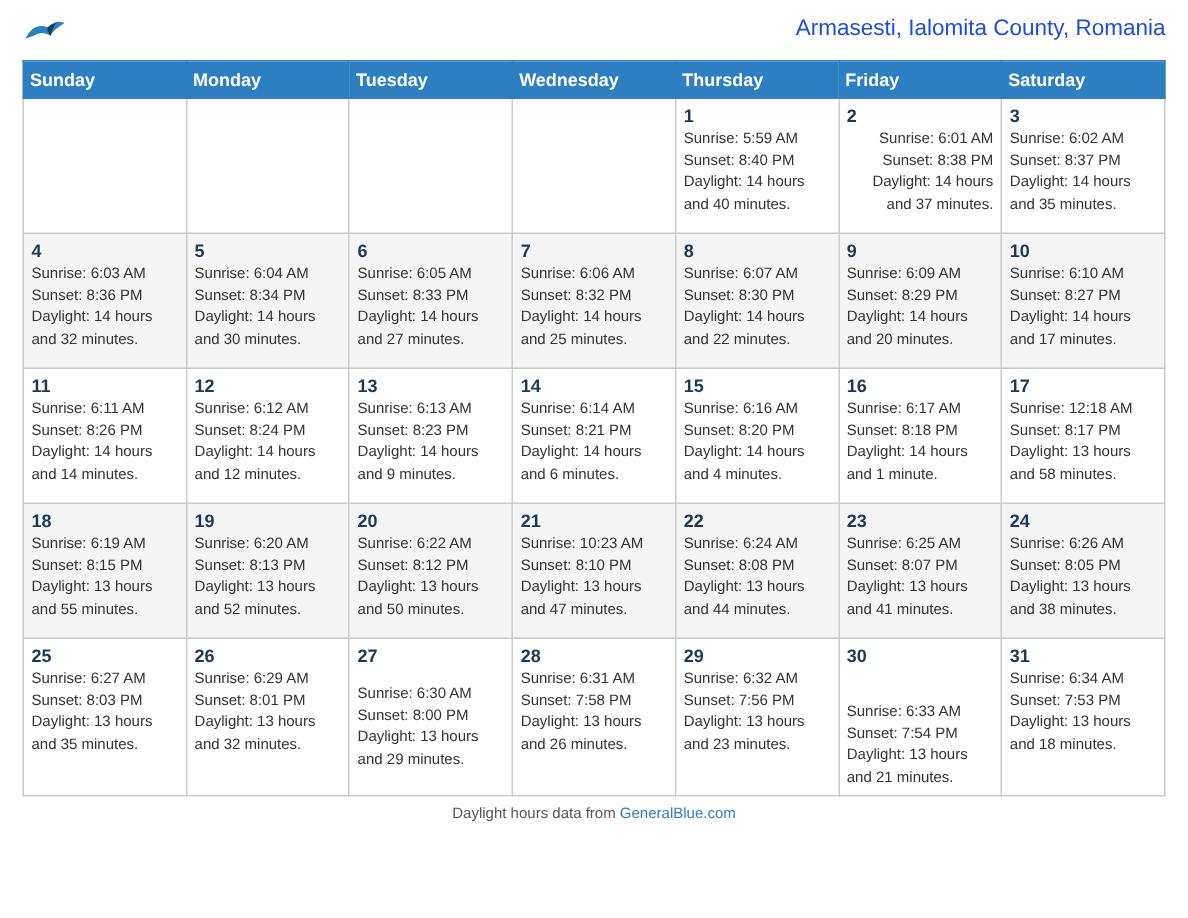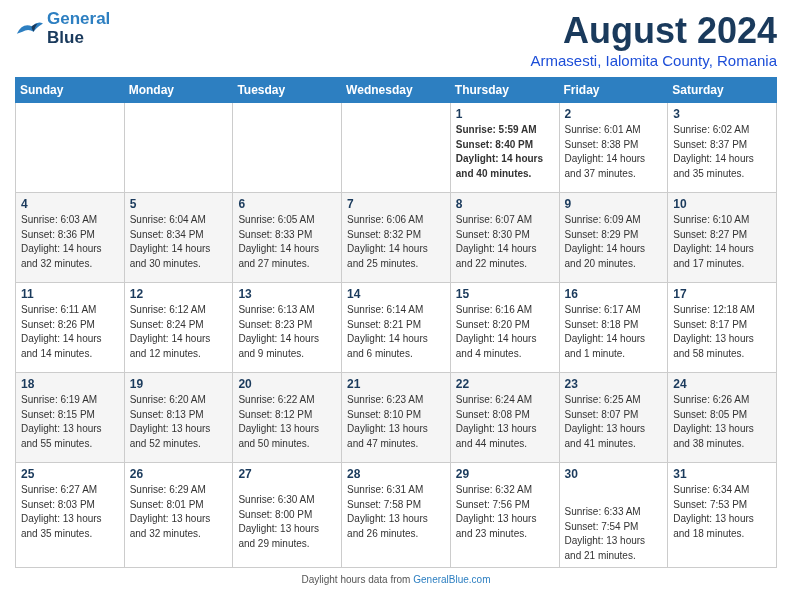--- a/index.html
+++ b/index.html
@@ -90,27 +90,22 @@
   </style>
 </head>
 <body>
 
 <div class="header-area">
   <div class="logo">
     <svg class="logo-bird" viewBox="0 0 30 22" xmlns="http://www.w3.org/2000/svg">
       <path d="M2,16 Q8,4 18,8 Q24,2 30,5 Q22,10 20,14 Q14,10 8,14 Z" fill="#2d7fc1"></path>
       <path d="M18,8 Q20,6 24,5 Q21,9 20,14 Q17,10 18,8Z" fill="#1a3a5c"></path>
     </svg>
-    <div>
-      <div style="font-size:17px;font-weight:bold;color:#1a3a5c;line-height:1.1;"><span style="color:#2d7fc1;">General</span></div>
-      <div style="font-size:17px;font-weight:bold;color:#1a3a5c;line-height:1.1;">Blue</div>
-    </div>
   </div>
   <div class="title-area">
-    <div class="month-title">August 2024</div>
     <div class="location-title">Armasesti, Ialomita County, Romania</div>
   </div>
 </div>
 
 <table class="calendar-table">
   <thead>
     <tr>
     <th>Sunday</th>
         <th>Monday</th>
         <th>Tuesday</th>
@@ -121,27 +116,27 @@
       </tr>
   </thead>
   <tbody id="calendar-body">
   <tr>
         <td class="empty-cell"></td>
         <td class="empty-cell"></td>
         <td class="empty-cell"></td>
         <td class="empty-cell"></td>
         <td>
           <span class="day-number">1</span>
-          <div class="day-info" style="white-space: pre-line; font-weight: bold;">Sunrise: 5:59 AM
+          <div class="day-info" style="white-space: pre-line;">Sunrise: 5:59 AM
 Sunset: 8:40 PM
 Daylight: 14 hours and 40 minutes.</div>
         </td>
         <td>
           <span class="day-number">2</span>
-          <div class="day-info" style="white-space: pre-line;">Sunrise: 6:01 AM
+          <div class="day-info" style="white-space: pre-line; text-align: right;">Sunrise: 6:01 AM
 Sunset: 8:38 PM
 Daylight: 14 hours and 37 minutes.</div>
         </td>
         <td>
           <span class="day-number">3</span>
           <div class="day-info" style="white-space: pre-line;">Sunrise: 6:02 AM
 Sunset: 8:37 PM
 Daylight: 14 hours and 35 minutes.</div>
         </td>
       </tr>
@@ -247,21 +242,21 @@
 Daylight: 13 hours and 52 minutes.</div>
         </td>
         <td>
           <span class="day-number">20</span>
           <div class="day-info" style="white-space: pre-line;">Sunrise: 6:22 AM
 Sunset: 8:12 PM
 Daylight: 13 hours and 50 minutes.</div>
         </td>
         <td>
           <span class="day-number">21</span>
-          <div class="day-info" style="white-space: pre-line;">Sunrise: 6:23 AM
+          <div class="day-info" style="white-space: pre-line;">Sunrise: 10:23 AM
 Sunset: 8:10 PM
 Daylight: 13 hours and 47 minutes.</div>
         </td>
         <td>
           <span class="day-number">22</span>
           <div class="day-info" style="white-space: pre-line;">Sunrise: 6:24 AM
 Sunset: 8:08 PM
 Daylight: 13 hours and 44 minutes.</div>
         </td>
         <td>

